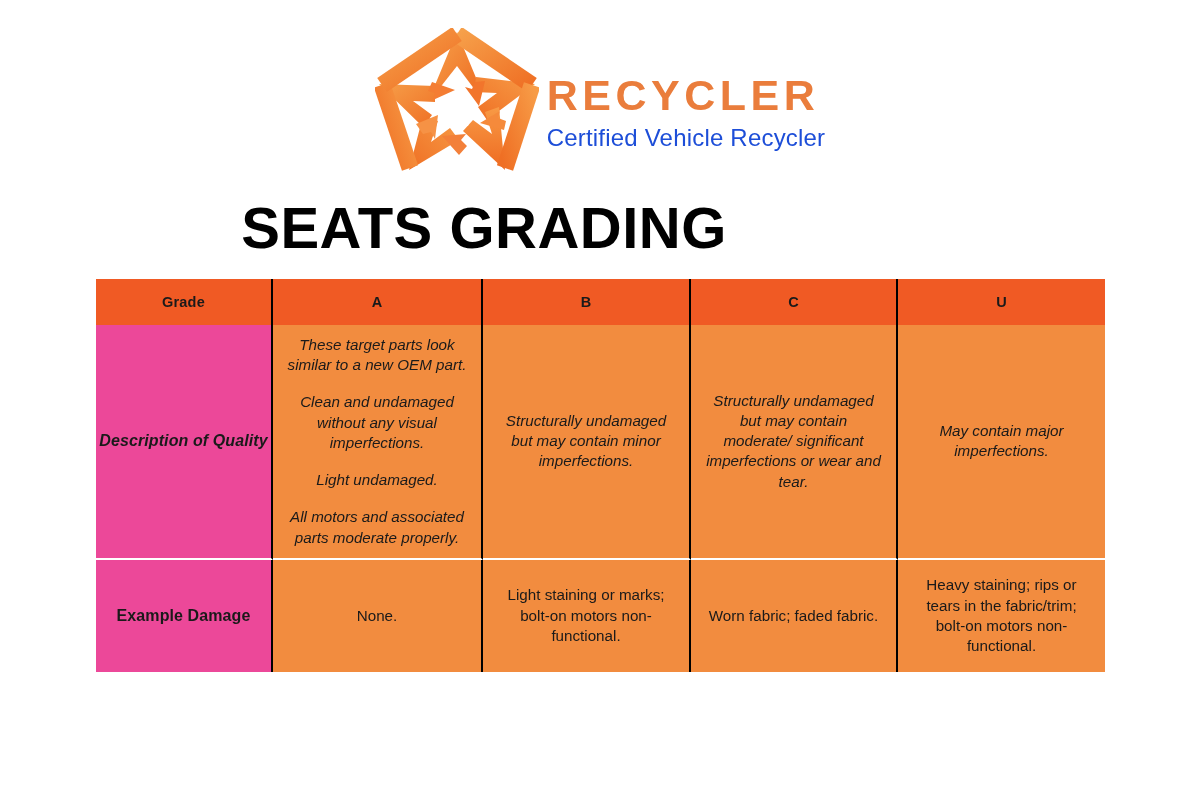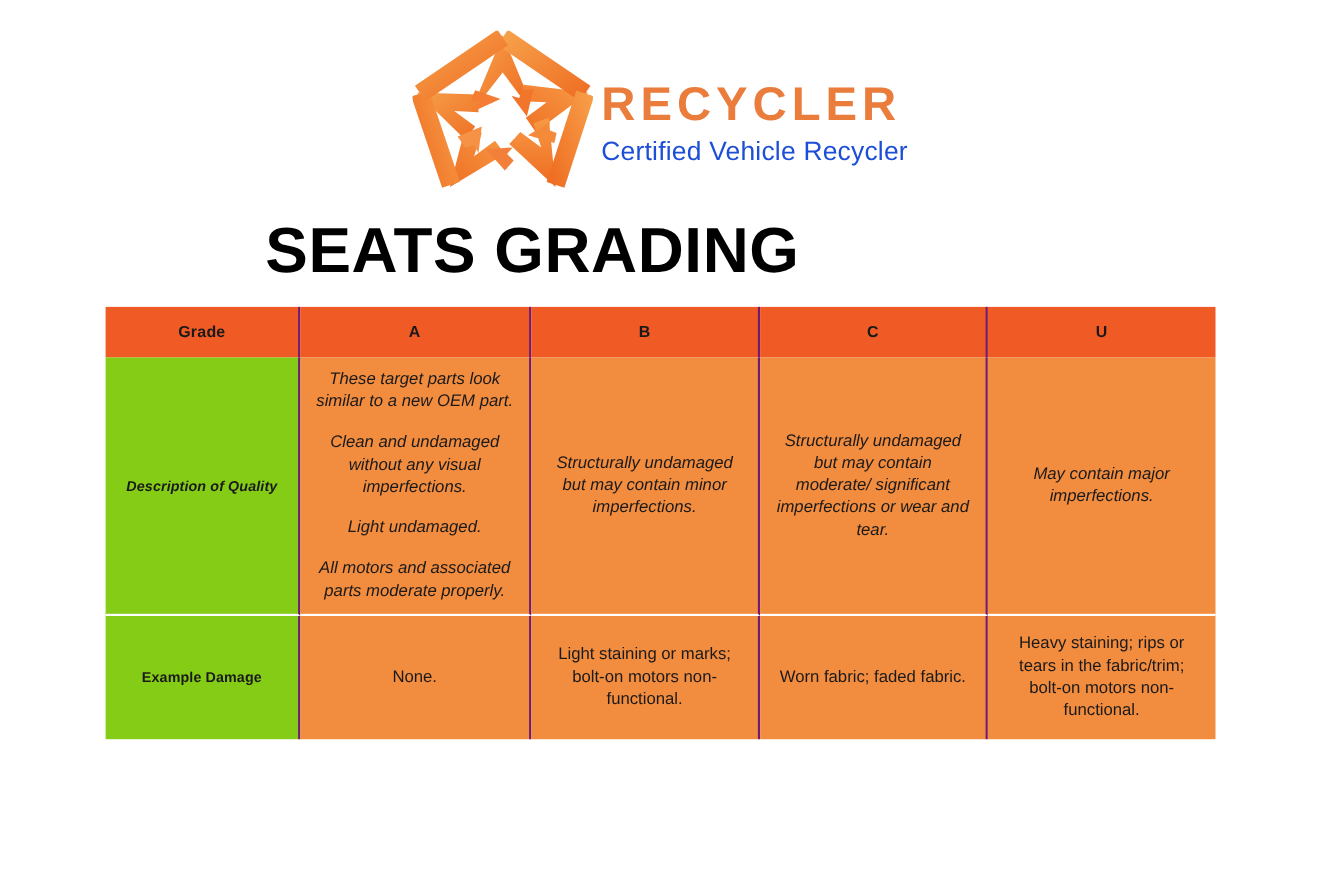--- a/index.html
+++ b/index.html
@@ -90,41 +90,41 @@
     left: 96px;
     top: 279px;
     width: 1009px;
     border-collapse: separate;
     border-spacing: 0;
     table-layout: fixed;
   }
 
   .grading-table td,
   .grading-table th {
-    border-right: 2px solid #701a75;
+    border-right: 2px solid #000000;
     border-bottom: 2px solid #ffffff;
     vertical-align: middle;
     text-align: center;
     color: #1a1a1a;
   }
 
   .grading-table tr > *:last-child { border-right: none; }
   .grading-table tr:last-child > * { border-bottom: none; }
 
   .hdr {
     background: #f05a24;
     height: 46px;
     font-size: 14.5px;
     font-weight: bold;
     letter-spacing: 0.2px;
   }
 
   .rowlabel {
-    background: #84cc16;
-    font-size: 13px;
+    background: #ec4899;
+    font-size: 16px;
     font-weight: bold;
     letter-spacing: 0.1px;
   }
 
   .cell {
     background: #f28c3f;
     font-size: 15.2px;
     line-height: 1.33;
     padding: 10px 14px;
   }

